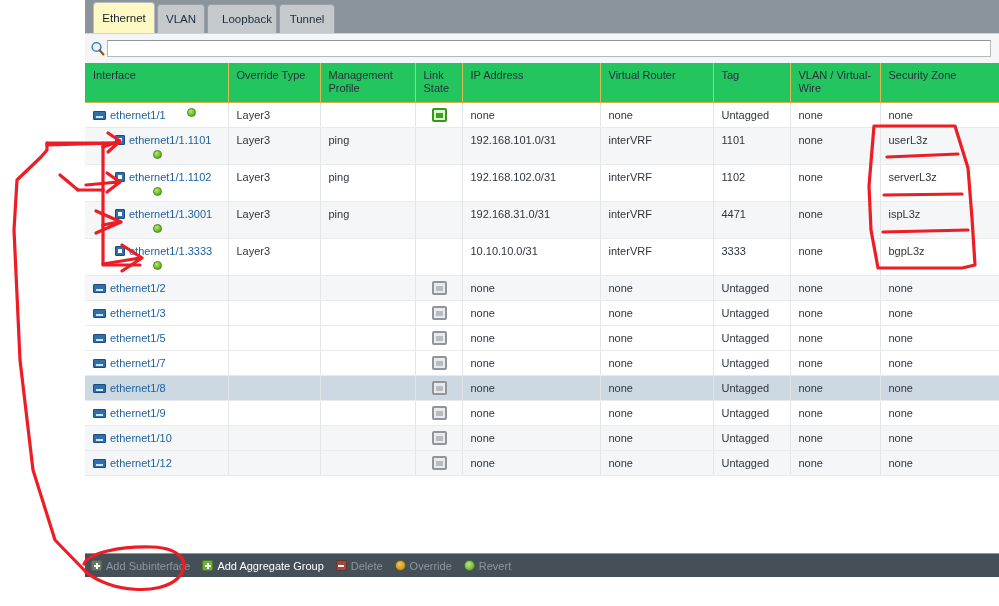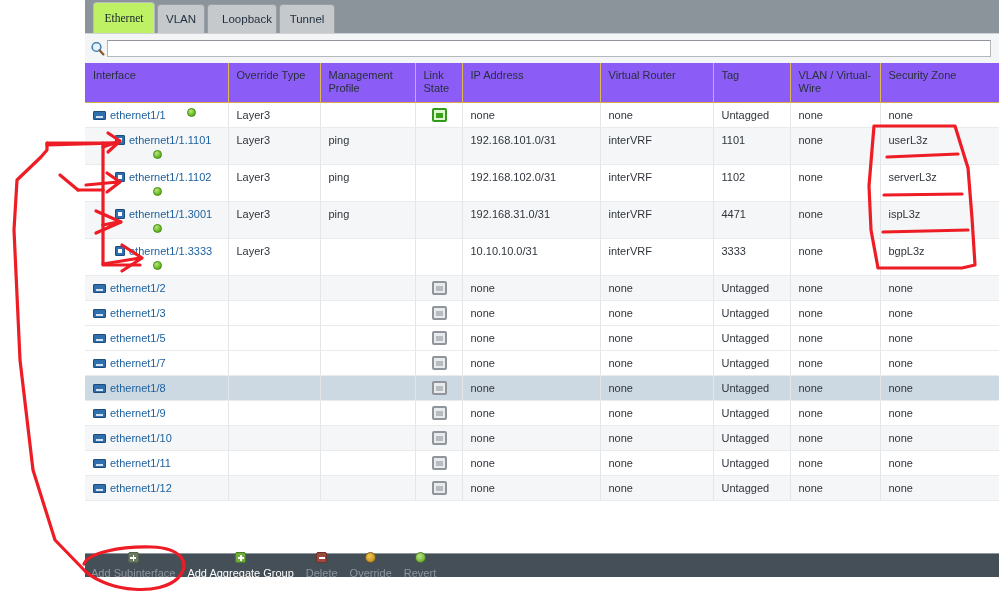--- a/index.html
+++ b/index.html
@@ -27,24 +27,23 @@
     background: #c6c9cc;
     border: 1px solid #9aa0a6;
     border-bottom: none;
     border-radius: 4px 4px 0 0;
     font-size: 11.5px; color: #1e2d3d;
     display: flex; align-items: center; justify-content: center;
     padding: 0 9px; box-sizing: border-box;
     cursor: pointer;
   }
   .tab.active {
-    background: #bef264; top: 2px; height: 31px;
+    background: #fef9c3; top: 2px; height: 31px;
     color: #16202c; border-color: #b6bcc2;
     z-index: 3;
-    font-family: Liberation Serif, serif;
   }
 
   
   .searchstrip {
     position: absolute; left: 0; top: 33px; width: 914px; height: 30px;
     background: #f4f5f6;
     border-top: 1px solid #cfd3d7;
   }
   .search-icon {
     position: absolute; left: 5px; top: 7px; width: 16px; height: 16px;
@@ -63,21 +62,21 @@
   
   .tablewrap {
     position: absolute; left: 0; top: 63px; width: 914px; height: 490px;
     background: #ffffff; overflow: hidden;
   }
   table.grid {
     border-collapse: collapse; table-layout: fixed; width: 914px;
     font-size: 11px; color: #2a2f36;
   }
   table.grid th {
-    background: #8b5cf6;
+    background: #22c55e;
     color: #28303a;
     font-weight: normal;
     text-align: left;
     vertical-align: top;
     padding: 6px 6px 7px 8px;
     border-right: 1px solid #e2b851;
     border-bottom: 1px solid #d8ae48;
     height: 34px;
     box-sizing: border-box;
     line-height: 13px;
@@ -160,21 +159,20 @@
     position: absolute; left: 0; top: 553px; width: 914px; height: 24px;
     background: #444f58;
     border-top: 1px solid #8e969d;
     display: flex; align-items: center;
     padding-left: 6px; box-sizing: border-box;
   }
   .fbtn {
     display: flex; align-items: center; gap: 4px;
     font-size: 11px; margin-right: 12px; white-space: nowrap;
     cursor: pointer;
-    flex-direction: column;
   }
   .fbtn.dim { color: #8e969e; cursor: default; }
   .fbtn.on  { color: #ffffff; }
   .ic-plus, .ic-minus {
     width: 11px; height: 11px; border-radius: 2px;
     display: inline-block; position: relative; box-sizing: border-box;
   }
   .ic-plus { background: #6fae3a; border: 1px solid #4d7d25; }
   .ic-plus.dimmed { background: #6a7a62; border-color: #56624f; }
   .ic-plus::before, .ic-plus::after {
@@ -424,35 +422,20 @@
               <td></td>
               <td class="c-link">
                 <span class="link-icon"></span>
               </td>
               <td>none</td>
               <td>none</td>
               <td>Untagged</td>
               <td>none</td>
               <td>none</td>
             </tr>
-            <tr class="r-odd">
-              <td class="cell-if">
-                <div><span class="port-icon"></span><span class="ifname">ethernet1/11</span></div>
-              </td>
-              <td></td>
-              <td></td>
-              <td class="c-link">
-                <span class="link-icon"></span>
-              </td>
-              <td>none</td>
-              <td>none</td>
-              <td>Untagged</td>
-              <td>none</td>
-              <td>none</td>
-            </tr>
             <tr class="r-even">
               <td class="cell-if">
                 <div><span class="port-icon"></span><span class="ifname">ethernet1/12</span></div>
               </td>
               <td></td>
               <td></td>
               <td class="c-link">
                 <span class="link-icon"></span>
               </td>
               <td>none</td>

